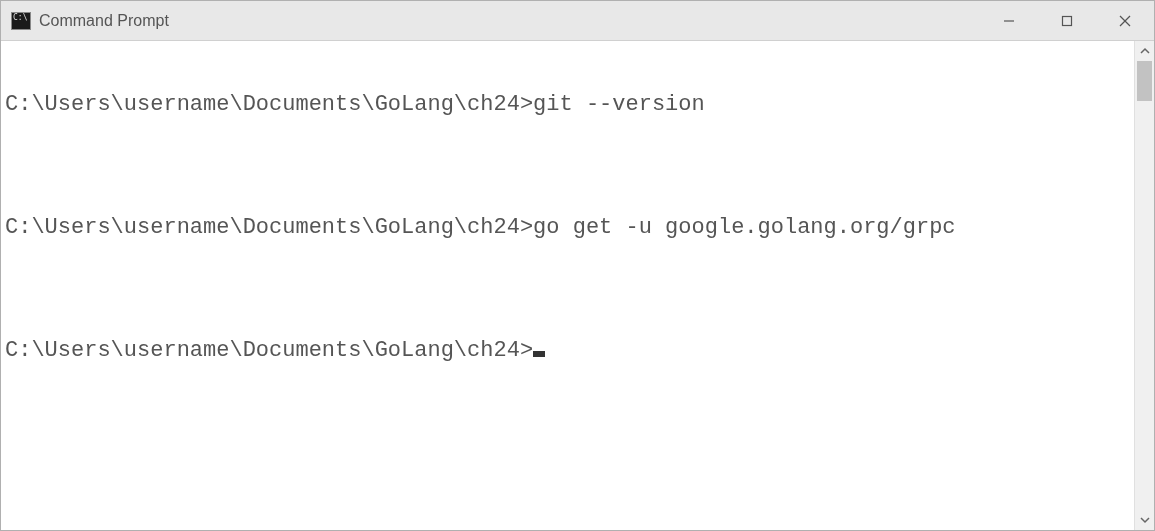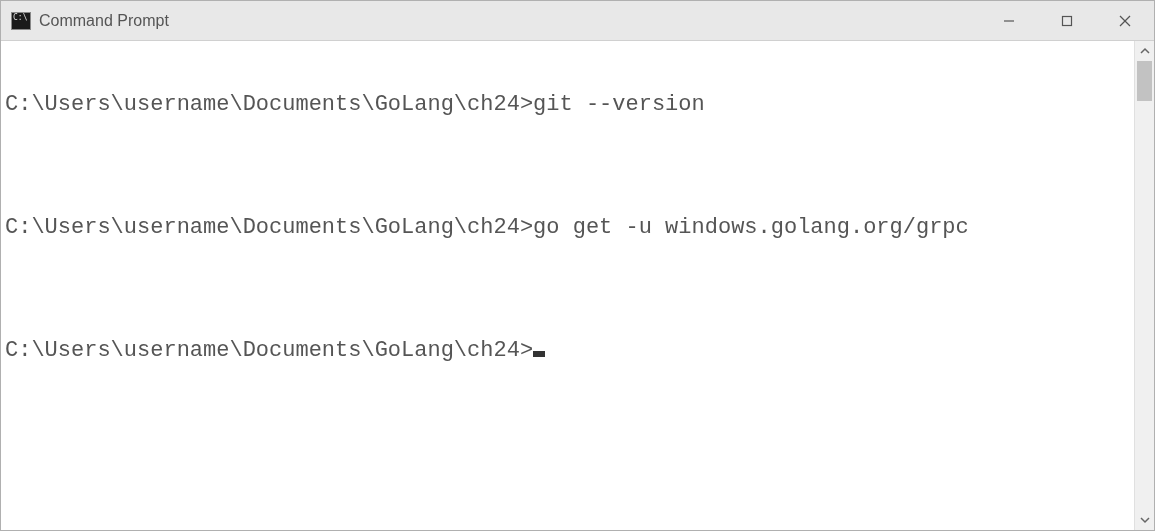--- a/index.html
+++ b/index.html
@@ -146,21 +146,21 @@
             <line x1="11" y1="1" x2="1" y2="11" stroke="currentColor" stroke-width="1.2"></line>
           </svg>
       </div>
     </div>
   </div>
 
   <div class="content-area">
     <div class="terminal">
 <div class="term-line"><span>C:\Users\username\Documents\GoLang\ch24&gt;</span><span>git --version</span></div>
 <div class="term-line"><span></span>&nbsp;</div>
-<div class="term-line"><span>C:\Users\username\Documents\GoLang\ch24&gt;</span><span>go get -u windows.golang.org/grpc</span></div>
+<div class="term-line"><span>C:\Users\username\Documents\GoLang\ch24&gt;</span><span>go get -u google.golang.org/grpc</span></div>
 <div class="term-line"><span></span>&nbsp;</div>
 <div class="term-line"><span>C:\Users\username\Documents\GoLang\ch24&gt;</span><span class="cursor"></span></div>
     </div>
 
     <div class="scrollbar">
       <div class="scrollbar-btn">
         <svg width="10" height="10" viewBox="0 0 10 10">
             <path d="M1 7 L5 3 L9 7" fill="none" stroke="currentColor" stroke-width="1.5"></path>
           </svg>
       </div>

